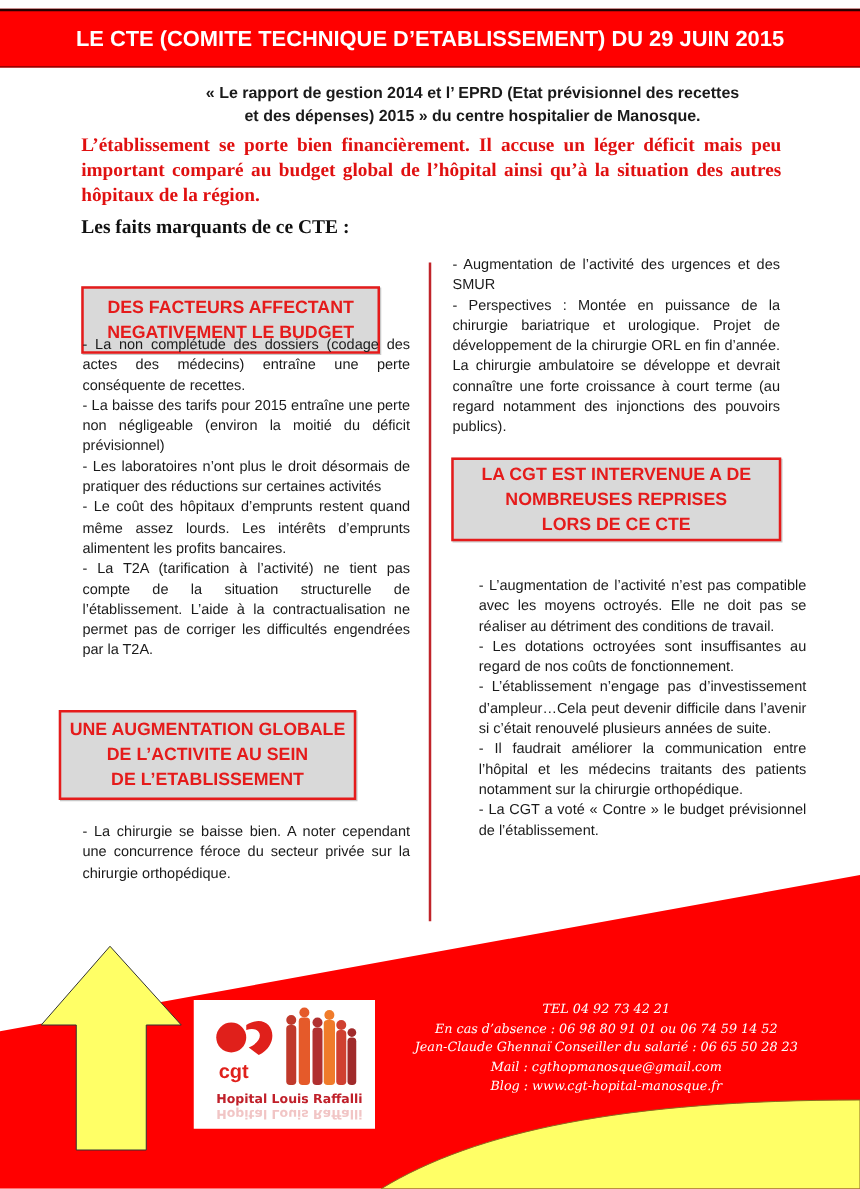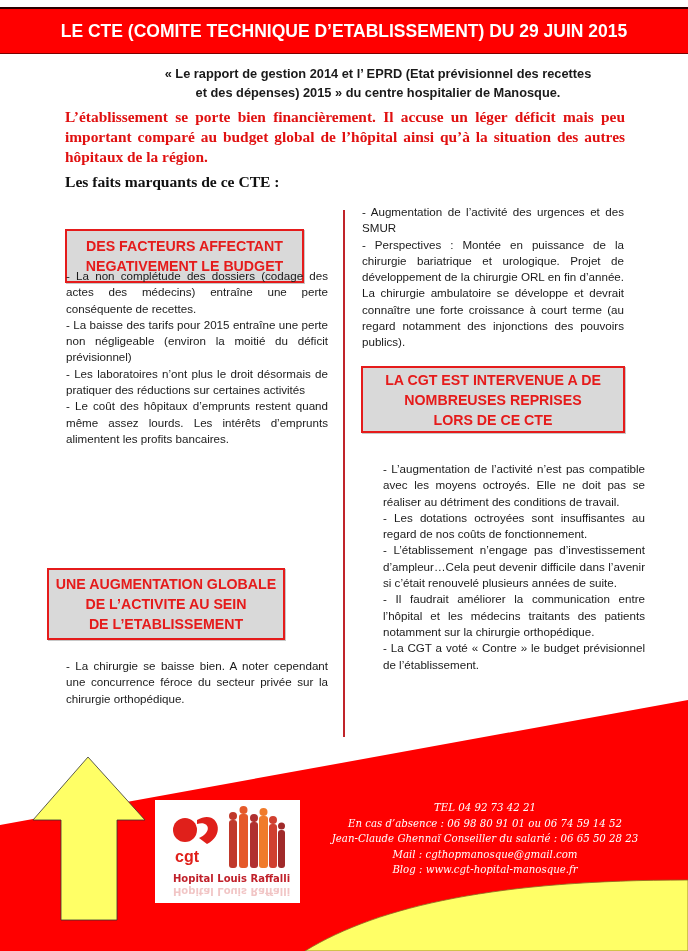--- a/index.html
+++ b/index.html
@@ -47,20 +47,21 @@
     <span>DES FACTEURS AFFECTANT</span>
     <span>NEGATIVEMENT LE BUDGET</span>
   </div>
 </div>
 
 <div class="col" style="left:66px; top:268px;">
   <p>- La non complétude des dossiers (codage des actes des médecins) entraîne une perte conséquente de recettes.</p>
   <p>- La baisse des tarifs pour 2015 entraîne une perte non négligeable (environ la moitié du déficit prévisionnel)</p>
   <p>- Les laboratoires n’ont plus le droit désormais de pratiquer des réductions sur certaines activités</p>
   <p>- Le coût des hôpitaux d’emprunts restent quand même assez lourds. Les intérêts d’emprunts alimentent les profits bancaires.</p>
+  <p>- La T2A (tarification à l’activité) ne tient pas compte de la situation structurelle de l’établissement. L’aide à la contractualisation ne permet pas de corriger les difficultés engendrées par la T2A.</p>
 </div>
 
 <div class="box" style="left:47px; top:568px; width:238px; height:72px;align-items:center;">
   <div>
     <span>UNE AUGMENTATION GLOBALE</span>
     <span>DE L’ACTIVITE AU SEIN</span>
     <span>DE L’ETABLISSEMENT</span>
   </div>
 </div>
 

